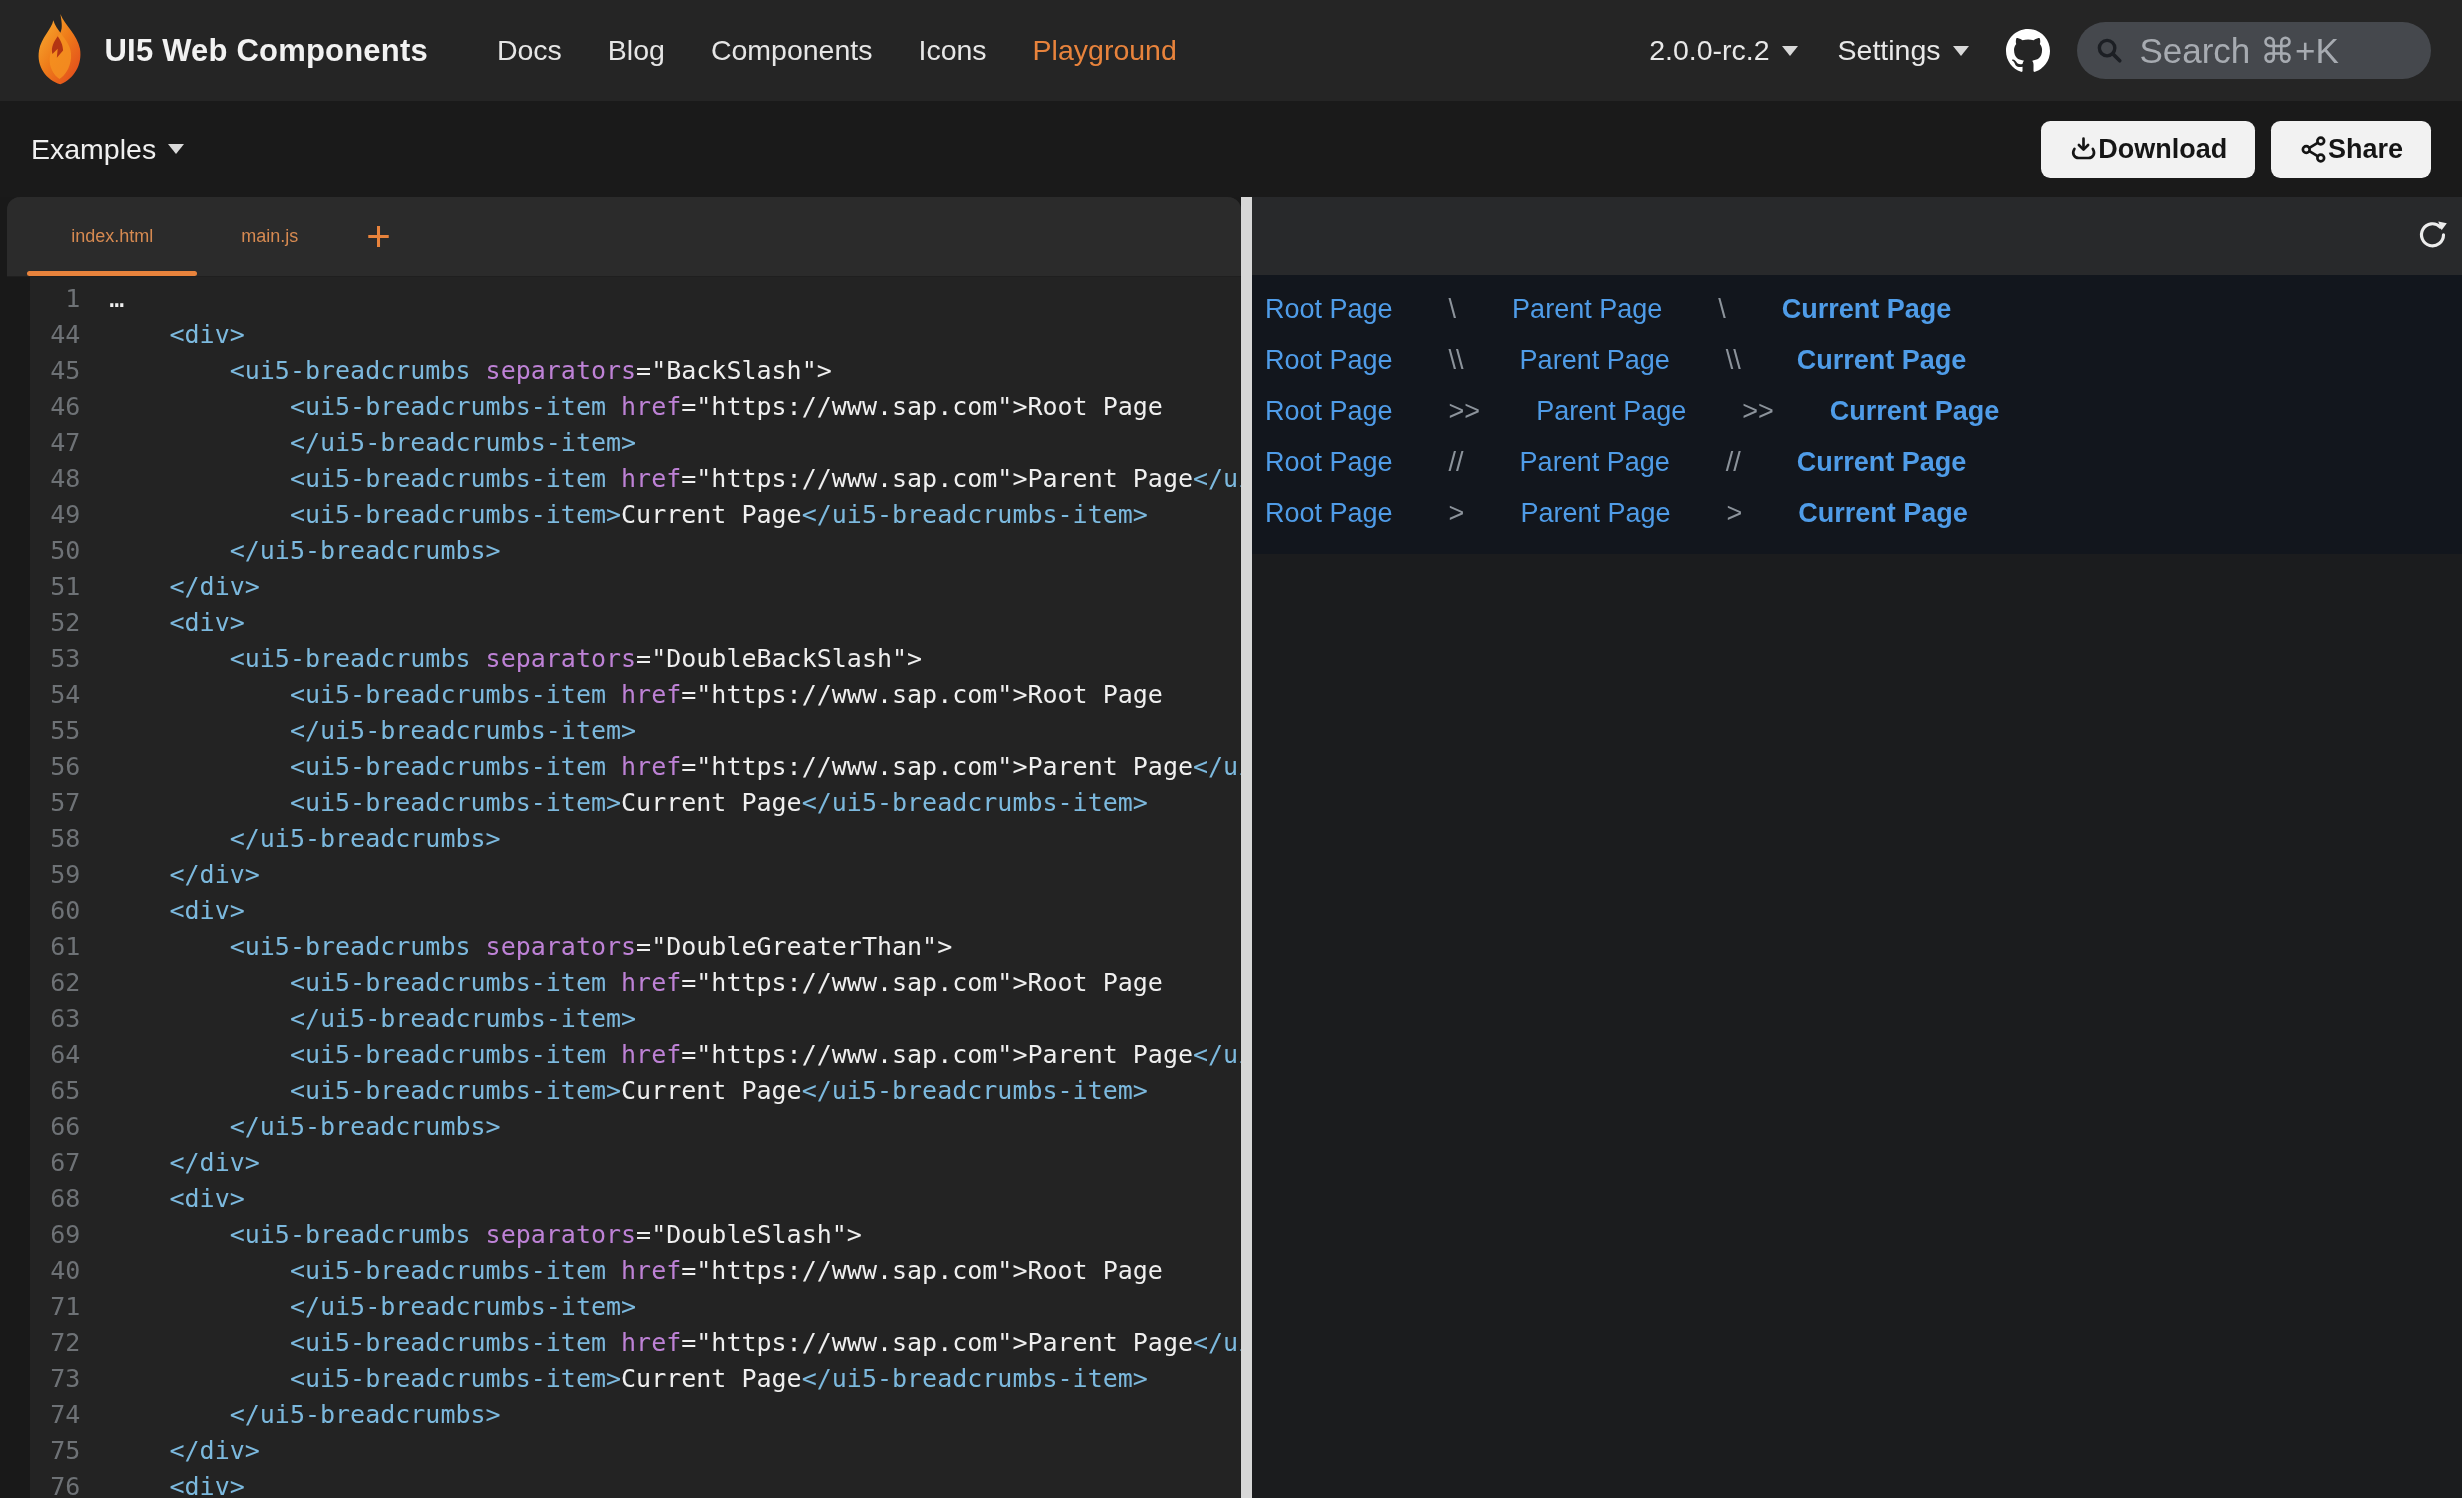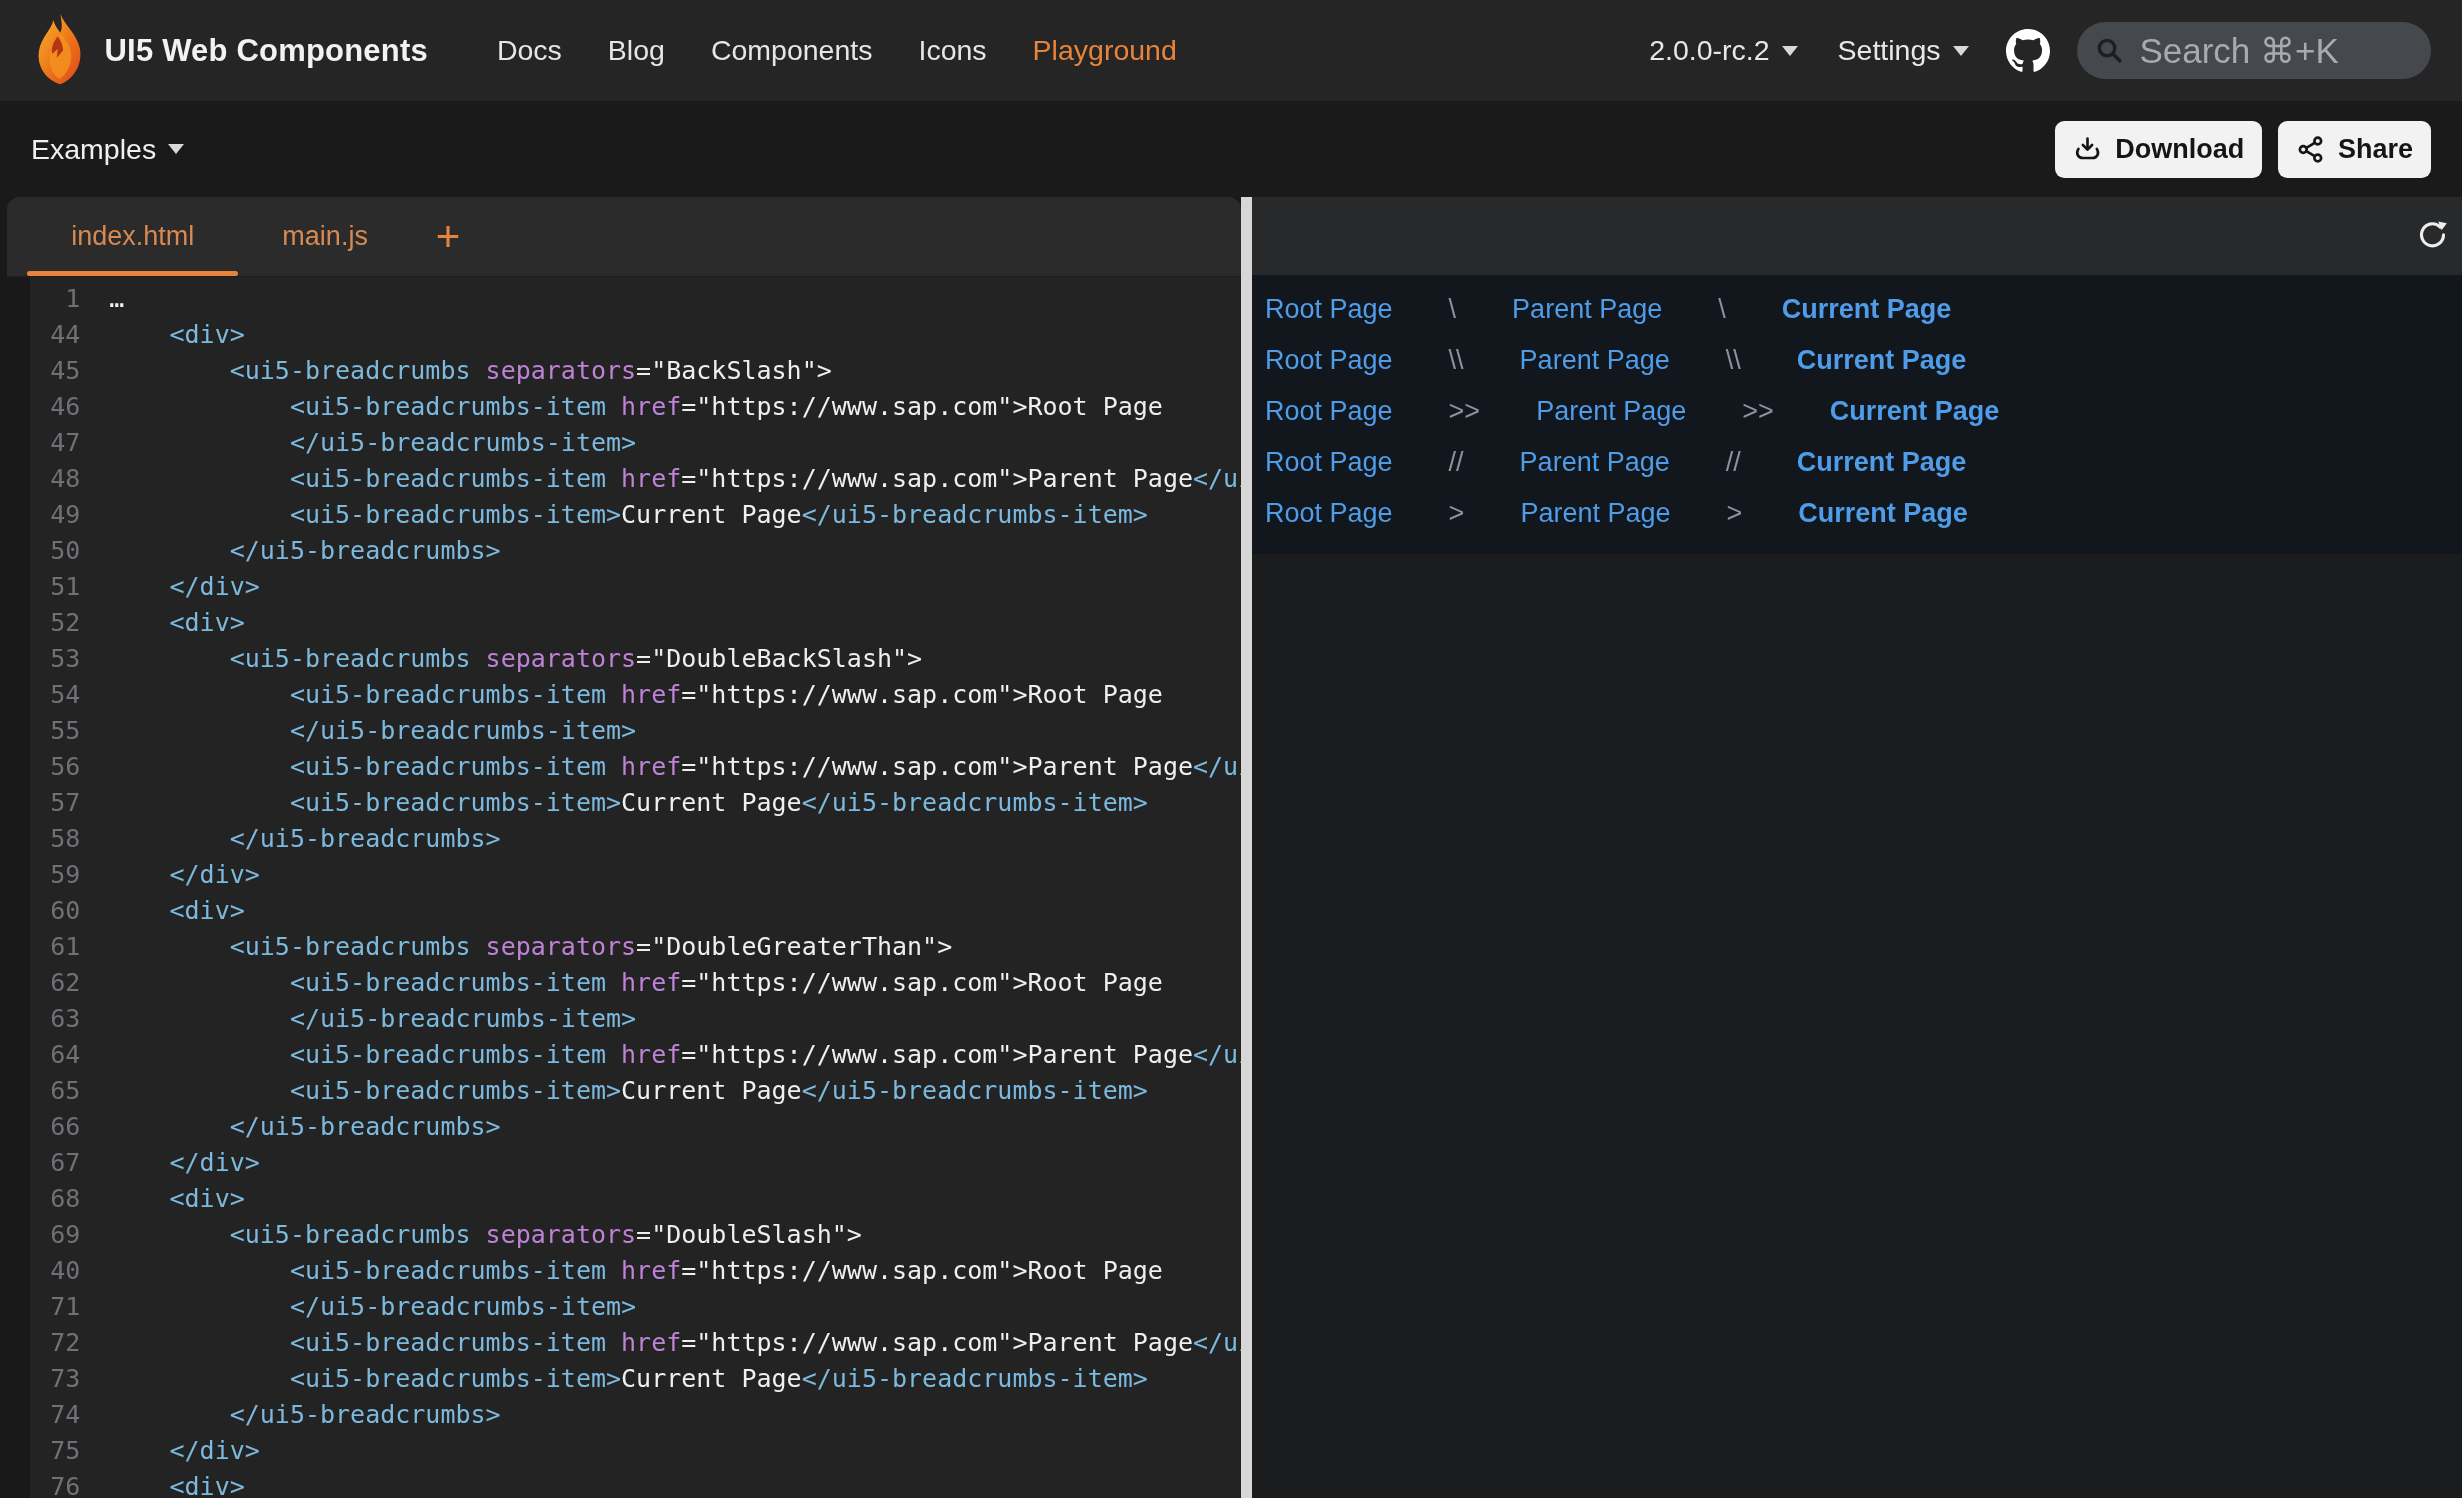--- a/index.html
+++ b/index.html
@@ -34,31 +34,31 @@
   }
   .search input::placeholder{color:#a7abb1;}
   
   .subheader{
     position:absolute;top:101px;left:0;right:0;height:96px;background:#1a1a1a;
     display:flex;align-items:center;padding:0 31px;box-sizing:border-box;
   }
   .examples{display:flex;align-items:center;font-size:28.5px;color:#f0f0f0;cursor:pointer;}
   .actions{margin-left:auto;display:flex;gap:15.6px;}
   .btn{
-    height:57px;padding:0 18px;border-radius:9.2px;border:none;background:#f2f2f2;color:#161616;
-    font-size:27px;font-weight:700;display:flex;align-items:center;gap:13px;cursor:pointer;
+    height:57px;padding:0 28px;border-radius:9.2px;border:none;background:#f2f2f2;color:#161616;
+    font-size:27px;font-weight:700;display:flex;align-items:center;cursor:pointer;
     font-family:"Liberation Sans",sans-serif;
   }
   
   .editor-panel{
     position:absolute;left:7.3px;top:197px;width:1234px;bottom:0;background:#232323;
     border-radius:13px 13px 0 0;overflow:hidden;
   }
   .tabbar{height:80px;background:#2b2b2b;display:flex;align-items:stretch;padding-left:20px;border-bottom:0.9px solid #1f1f1f;box-sizing:border-box;}
-  .tab{padding:0 44px;display:flex;align-items:center;font-size:27px;color:var(--tab_text);position:relative;cursor:pointer;}
+  .tab{padding:0 44px;display:flex;align-items:center;font-size:18px;color:var(--tab_text);position:relative;cursor:pointer;}
   .tab.active::after{content:"";position:absolute;left:0;right:0;bottom:0;height:4.6px;background:var(--accent_orange);border-radius:2.8px;}
   .add-tab{margin-left:14.7px;background:none;border:none;color:var(--accent_orange);font-size:42px;font-weight:400;cursor:pointer;display:flex;align-items:center;padding:0 9.2px;}
   .code-area{
     position:absolute;top:80px;left:0;right:0;bottom:0;padding-top:3.7px;
     font-family:"DejaVu Sans Mono",monospace;font-size:25px;line-height:36px;
   }
   .code-area::before{content:"";position:absolute;left:0;top:0;bottom:0;width:23px;background:#191919;}
   .code-line{display:flex;height:36px;white-space:pre;padding-left:23px;}
   .lineno{width:50px;flex:none;text-align:right;color:var(--lineno_gray);}
   .code-text{padding-left:29px;white-space:pre;}

